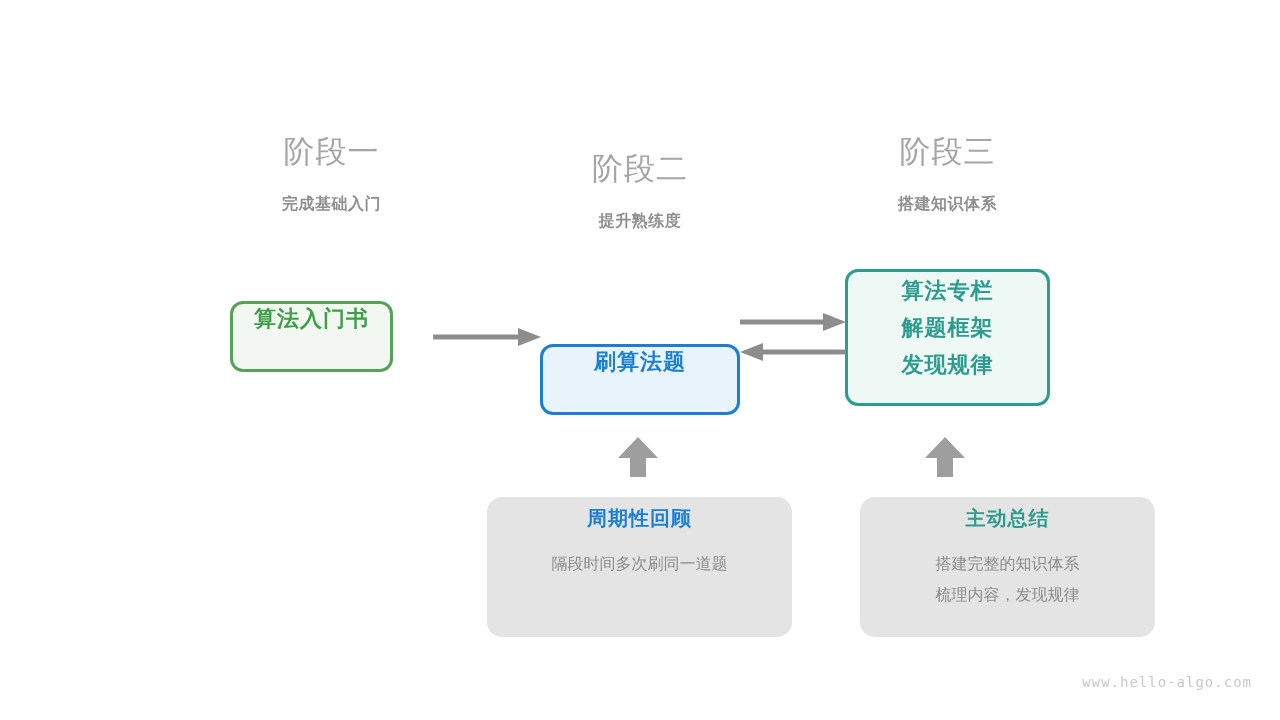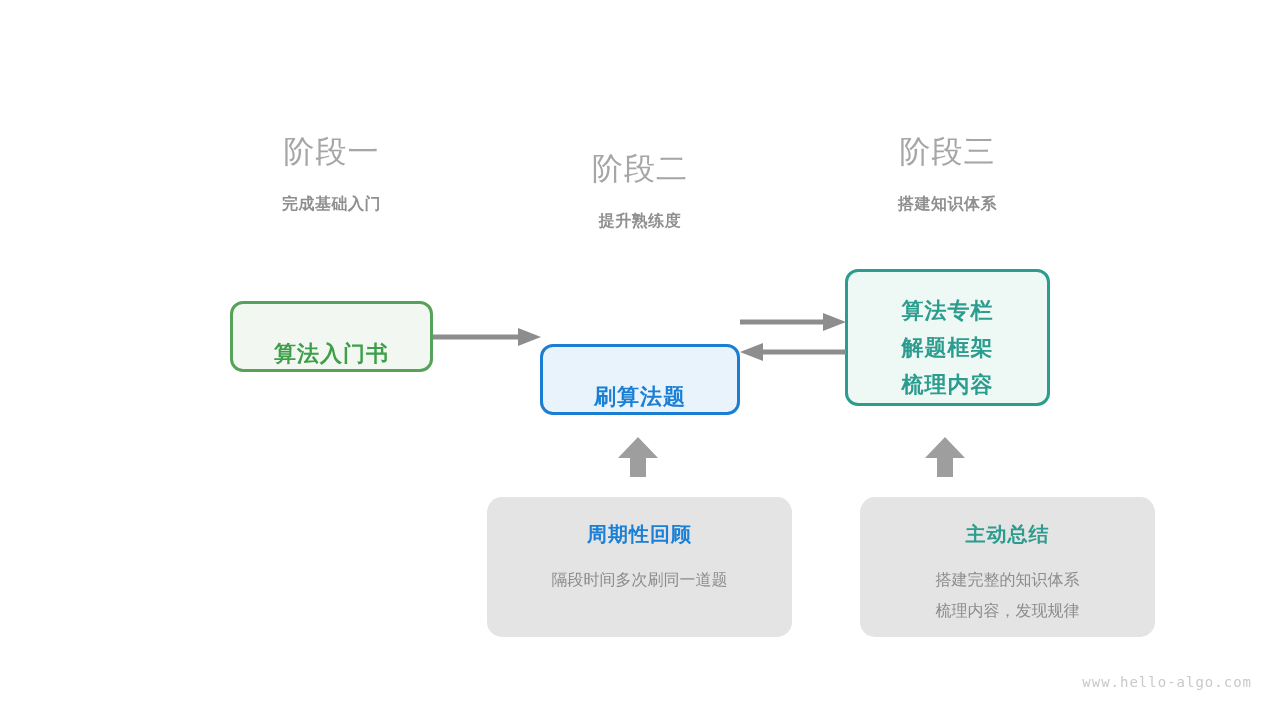--- a/index.html
+++ b/index.html
@@ -33,21 +33,21 @@
     letter-spacing: 0.5px;
   }
 
   
   .node {
     box-sizing: border-box;
     border-radius: 13px;
     display: flex;
     flex-direction: column;
     align-items: center;
-    justify-content: flex-end;
+    justify-content: flex-start;
     font-weight: bold;
     font-size: 22px;
     letter-spacing: 1px;
   }
   .node-green {
     border: 3px solid var(--green-border, #57a25a);
     background: var(--green-bg, #f2f8f1);
     color: var(--green-text, #3f9e4a);
   }
   .node-blue {
@@ -67,21 +67,21 @@
   
   .h-arrow { color: var(--arrow, #8d8d8d); }
   .block-arrow { color: var(--block-arrow, #9e9e9e); }
 
   
   .callout {
     box-sizing: border-box;
     border-radius: 15px;
     background: var(--callout-bg, #e4e4e4);
     text-align: center;
-    padding-top: 24px;
+    padding-top: 8px;
   }
   .callout-title {
     font-size: 20px;
     font-weight: bold;
     letter-spacing: 1px;
   }
   .callout-title.accent-blue { color: var(--blue-text, #1b80d5); }
   .callout-title.accent-teal { color: var(--teal-text, #2b9c8e); }
   .callout-body {
     margin-top: 16px;
@@ -109,32 +109,32 @@
 <div class="abs stage-header" style="left:540px; top:148px; width:200px;">
   <div class="stage-label">阶段二</div>
   <div class="stage-subtitle">提升熟练度</div>
 </div>
 
 <div class="abs stage-header" style="left:845px; top:131px; width:205px;font-family:Liberation Serif, serif;">
   <div class="stage-label">阶段三</div>
   <div class="stage-subtitle">搭建知识体系</div>
 </div>
 
-<div class="abs node node-green" style="left:230px; top:301px; width:203px; height:71px;">
+<div class="abs node node-green" style="left:230px; top:301px; width:163px; height:71px;">
   <div class="node-line">算法入门书</div>
 </div>
 
 <div class="abs node node-blue" style="left:540px; top:301px; width:200px; height:71px;margin-top:43px;">
   <div class="node-line">刷算法题</div>
 </div>
 
 <div class="abs node node-teal" style="left:845px; top:269px; width:205px; height:137px;">
   <div class="node-line">算法专栏</div>
   <div class="node-line">解题框架</div>
-  <div class="node-line">梳理内容</div>
+  <div class="node-line">发现规律</div>
 </div>
 
 <svg class="abs h-arrow" style="left:433px; top:325px;" width="108" height="24" viewBox="0 0 108 24">
   <line x1="0" y1="12" x2="90" y2="12" stroke="currentColor" stroke-width="5"></line>
   <polygon points="85,3 108,12 85,21" fill="currentColor"></polygon>
 </svg>
 
 <svg class="abs h-arrow" style="left:740px; top:310px;" width="106" height="24" viewBox="0 0 106 24">
   <line x1="0" y1="12" x2="88" y2="12" stroke="currentColor" stroke-width="5"></line>
   <polygon points="83,3 106,12 83,21" fill="currentColor"></polygon>

